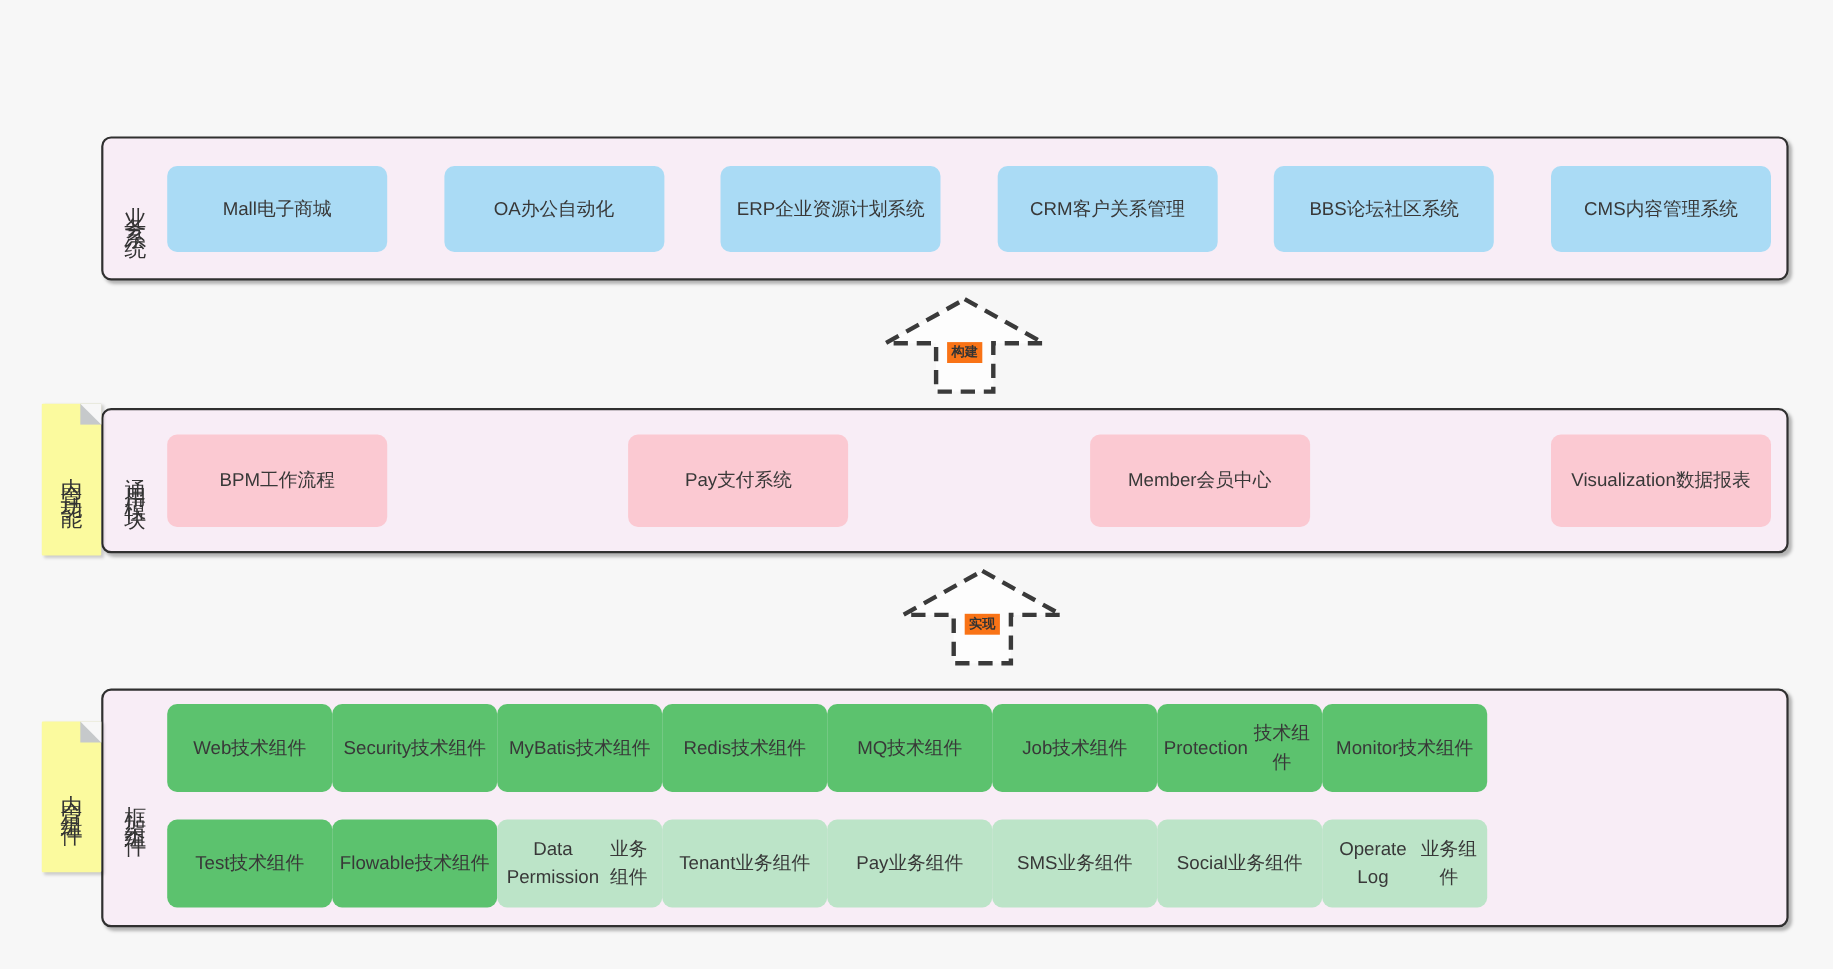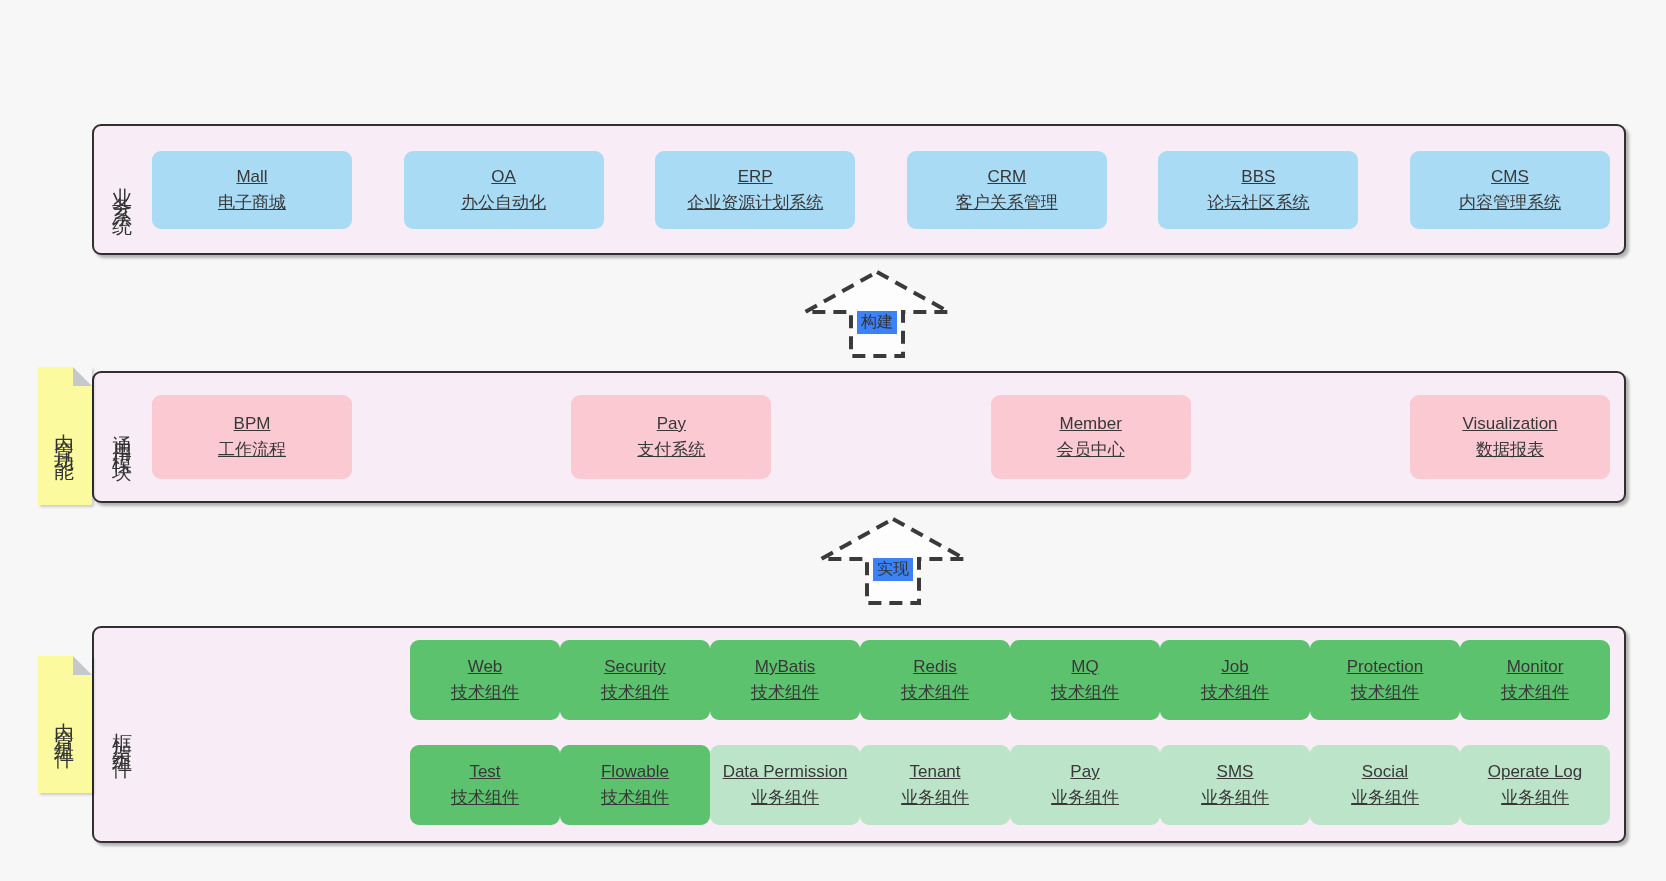--- a/index.html
+++ b/index.html
@@ -27,27 +27,27 @@
   .vlabel{
     width:58px;display:flex;align-items:center;justify-content:center;
     writing-mode:vertical-rl;text-orientation:upright;
     font-size:20px;letter-spacing:9px;color:#333;
   }
   .content{
     flex:1;display:flex;align-items:center;justify-content:space-between;
     padding-right:14px;
   }
   .content.cols{flex-direction:column;align-items:stretch;justify-content:flex-start;padding-top:12px;}
-  .row8{display:flex;justify-content:flex-end;margin-bottom:25px;margin-left:48px;}
+  .row8{display:flex;justify-content:flex-start;margin-bottom:25px;}
 
   
   .box{
     box-sizing:border-box;border-radius:9px;
-    display:flex;flex-direction:column;align-items:center;justify-content:center;
-    text-align:center;font-size:17px;line-height:26px;padding:2px 6px;text-decoration:underline;
+    display:flex;flex-direction:row;align-items:center;justify-content:center;
+    text-align:center;font-size:17px;line-height:26px;padding:2px 6px;
   }
   .box-6{width:200px;height:78px;}
   .band-modules .box-6{height:84px;}
   .box-8{width:150px;height:80px;}
   .blue{background:var(--c-box-blue,#aadbf5);}
   .red{background:var(--c-box-red,#ef6a6c);}
   .pink{background:var(--c-box-pink,#fbc9d2);}
   .green{background:var(--c-box-green,#5cc26e);}
   .green-light{background:var(--c-box-green-light,#bce4c8);}
 
@@ -69,21 +69,21 @@
   .note-modules{top:367px;height:138px;}
   .note-components{top:656px;height:137px;}
 
   
   .arrow{position:absolute;width:160px;height:94px;z-index:2;}
   .arrow-build{left:797px;top:268px;}
   .arrow-implement{left:813px;top:515px;}
   .arrow svg{display:block;width:160px;height:94px;}
   .arrow .alabel{
     position:absolute;left:50%;top:46%;transform:translateX(-50%);
-    background:#3b82f6;padding:1px 4px;font-size:16px;color:#333;white-space:nowrap;
+    background:#f97316;padding:1px 4px;font-size:12px;color:#333;white-space:nowrap;font-weight:bold;
   }
 </style>
 </head>
 <body>
 
 <div class="canvas">
 
   <div class="band band-business">
     <div class="vlabel">业务系统</div>
     <div class="content">

